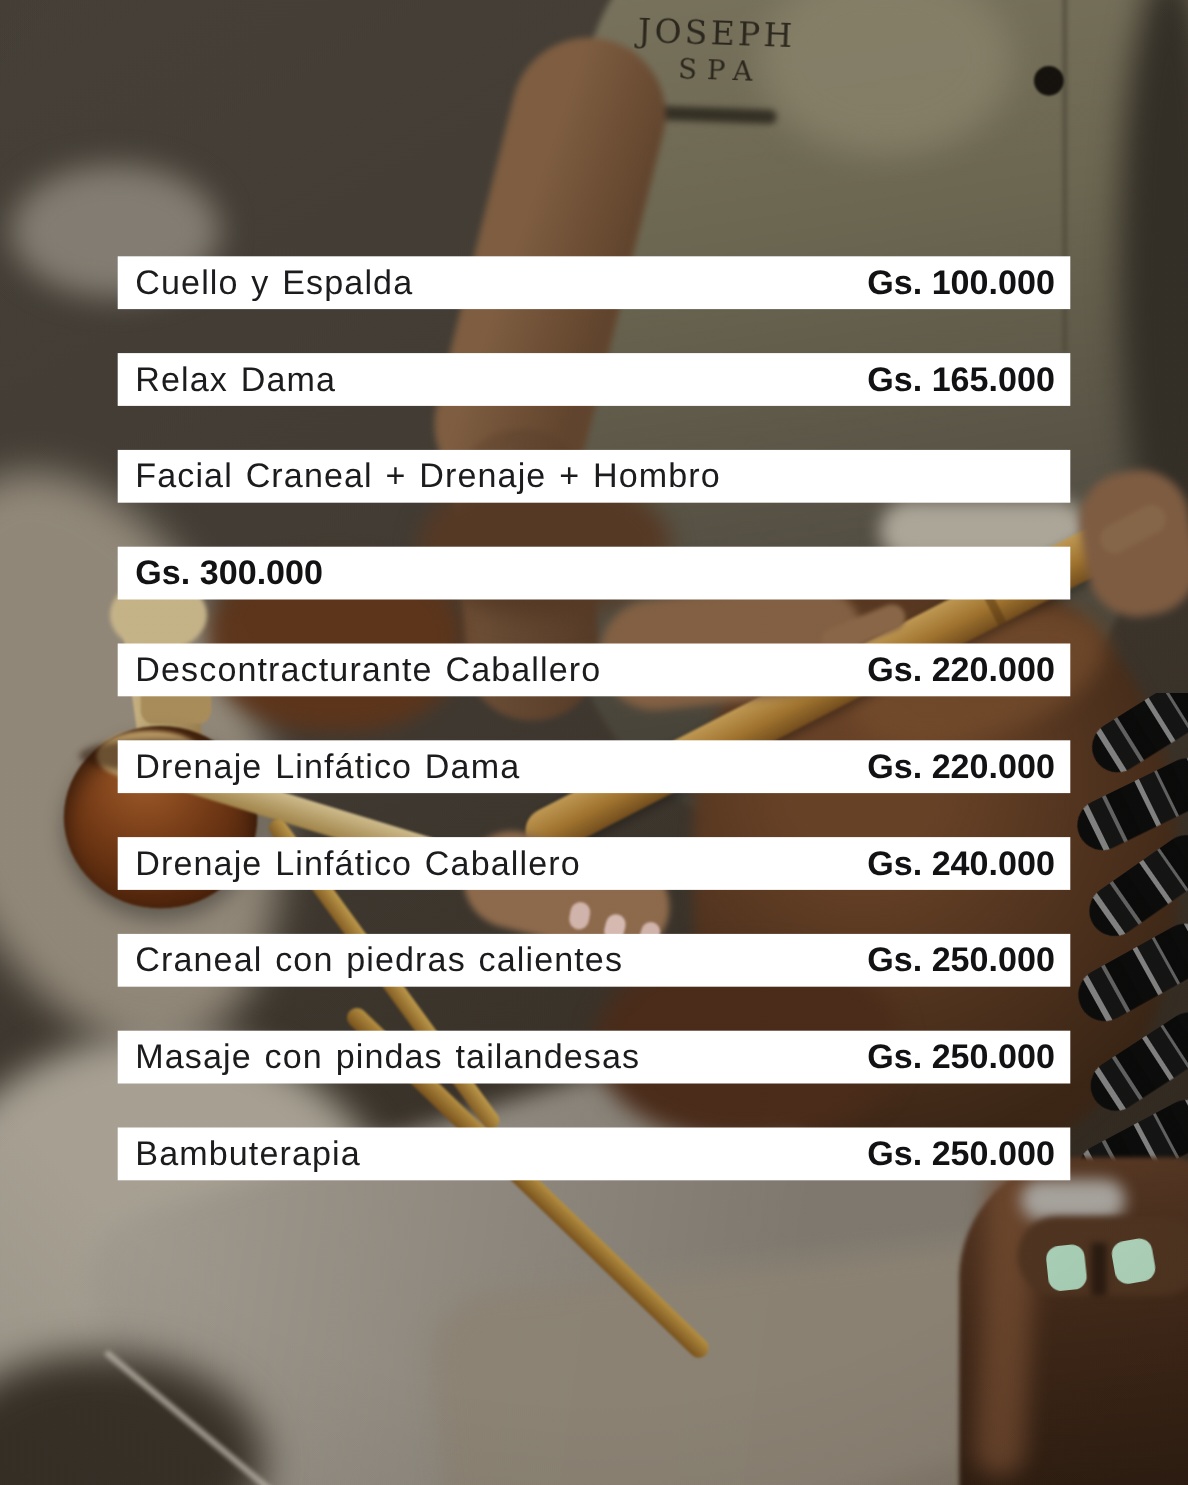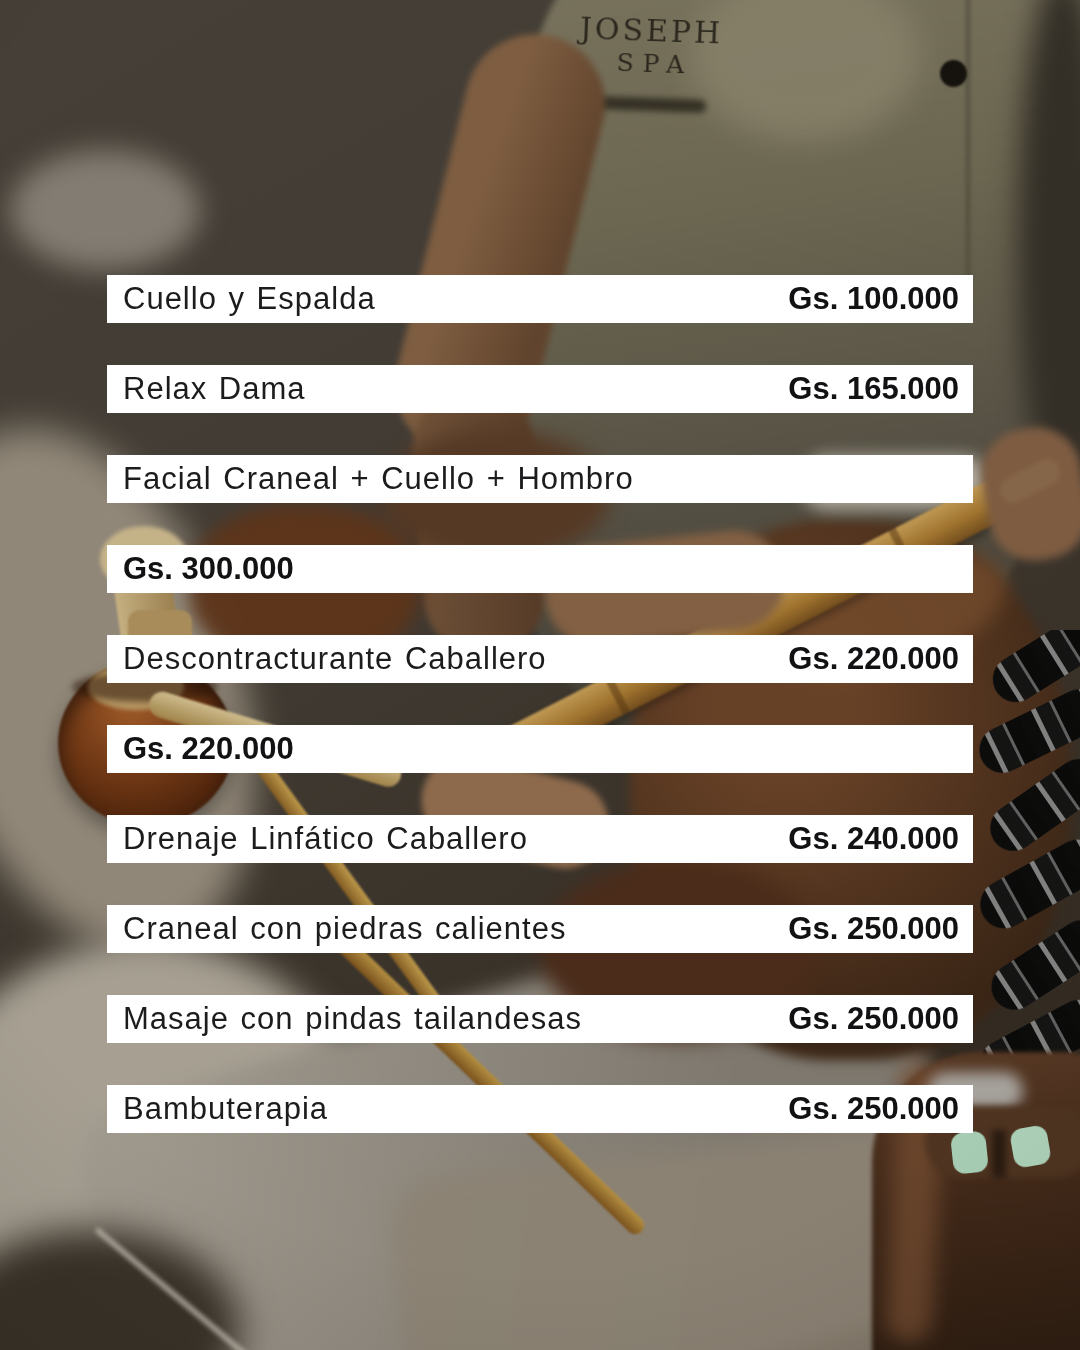--- a/index.html
+++ b/index.html
@@ -96,21 +96,21 @@
   .toe-gap{left:992px;top:1130px;width:14px;height:48px;background:#2e1d12;filter:blur(3px);}
   .nail-m1{left:952px;top:1132px;width:35px;height:41px;border-radius:12px;background:#b9e4c9;transform:rotate(-6deg);filter:blur(.5px);}
   .nail-m2{left:1012px;top:1127px;width:37px;height:39px;border-radius:12px;background:#bfe8cd;transform:rotate(-10deg);filter:blur(.5px);}
 
   .shade{inset:0;background:radial-gradient(140% 120% at 50% 40%,rgba(0,0,0,0) 45%,rgba(10,8,5,.30) 100%),
                           linear-gradient(rgba(18,14,9,.10),rgba(18,14,9,.10));}
 
   
   .price-list{left:107px;top:233px;width:866px;}
   .row{position:static;display:flex;align-items:center;justify-content:space-between;
-       height:48px;margin-bottom:40px;background:#ffffff;padding:0 14px 0 16px;margin-top:42px;}
+       height:48px;margin-bottom:40px;background:#ffffff;padding:0 14px 0 16px;}
   .svc{position:static;font-size:31px;font-weight:500;color:#1c1c1e;letter-spacing:1px;word-spacing:2px;white-space:nowrap;}
   .prc{position:static;font-size:31px;font-weight:700;color:#121214;letter-spacing:0;white-space:nowrap;}
 </style>
 </head>
 <body>
 
 <div class="canvas">
 
   <div class="photo">
     <div class="sheet-a blob"></div>
@@ -190,33 +190,34 @@
     <span class="prc">Gs. 100.000</span>
   </div>
 
   <div class="row">
     <span class="svc">Relax Dama</span>
     <span class="prc">Gs. 165.000</span>
   </div>
 
 
   <div class="row">
-    <span class="svc">Facial Craneal + Cuello + Hombro</span>
+    <span class="svc">Facial Craneal + Drenaje + Hombro</span>
   </div>
 
   <div class="row">
     <span class="prc">Gs. 300.000</span>
   </div>
 
   <div class="row">
     <span class="svc">Descontracturante Caballero</span>
     <span class="prc">Gs. 220.000</span>
   </div>
 
   <div class="row">
+    <span class="svc">Drenaje Linfático Dama</span>
     <span class="prc">Gs. 220.000</span>
   </div>
 
   <div class="row">
     <span class="svc">Drenaje Linfático Caballero</span>
     <span class="prc">Gs. 240.000</span>
   </div>
 
   <div class="row">
     <span class="svc">Craneal con piedras calientes</span>

